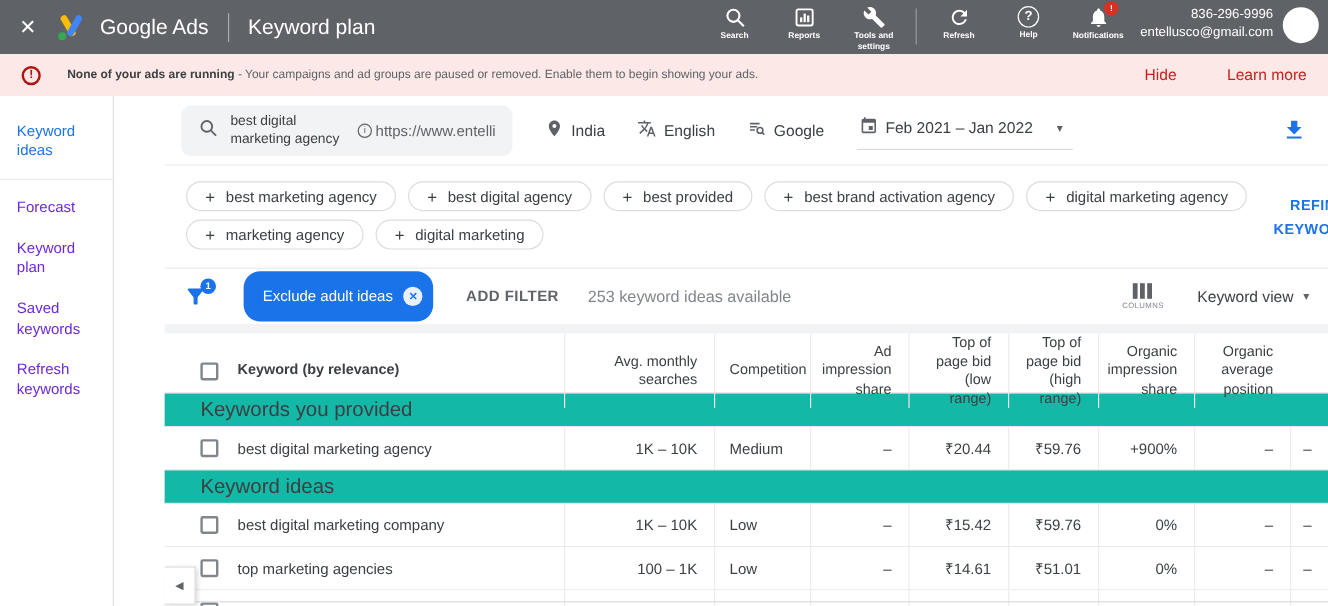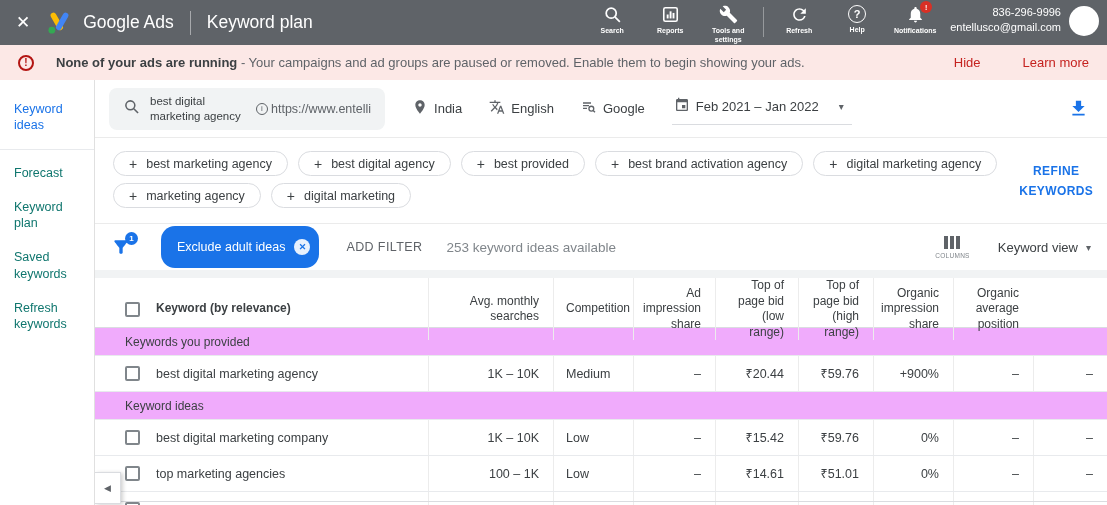--- a/index.html
+++ b/index.html
@@ -20,28 +20,28 @@
   .nav-label { font-size:7px; font-weight:bold; margin-top:3px; text-align:center; line-height:1.25; max-width:48px; }
   .vsep { width:1px; height:30px; background:rgba(255,255,255,.35); margin:2px 6px 0 6px; }
   .help-circle { width:18px; height:18px; border:1.6px solid #fff; border-radius:50%; display:flex; align-items:center; justify-content:center; font-size:11px; font-weight:bold; }
   .bell-badge { position:absolute; top:-4px; right:12px; width:12px; height:12px; background:#d93025; border-radius:50%; color:#fff; font-size:7px; font-weight:bold; display:flex; align-items:center; justify-content:center; }
   .account { text-align:right; font-size:11px; line-height:1.35; margin:0 8px 0 6px; white-space:nowrap; }
   .avatar { width:30px; height:30px; background:#fff; border-radius:50%; margin-top:1px; flex-shrink:0; }
 
   
   .banner { height:35px; background:#fce8e6; display:flex; align-items:center; padding:0 18px; }
   .alert-icon { width:16px; height:16px; border:2px solid #b31412; border-radius:50%; color:#b31412; font-size:10px; font-weight:bold; display:flex; align-items:center; justify-content:center; margin-right:22px; flex-shrink:0; }
-  .banner-text { font-size:13px; color:#5f6368; flex:1; white-space:nowrap; overflow:hidden; }
+  .banner-text { font-size:10px; color:#5f6368; flex:1; white-space:nowrap; overflow:hidden; }
   .banner-text .b { font-weight:bold; color:#3c4043; }
   .banner-link { color:#c5221f; font-size:13px; font-weight:500; margin-left:42px; cursor:pointer; white-space:nowrap; }
 
   
-  .main { display:flex; height:425px; }
+  .main { display:flex; height:425px;gap:42px; }
   .sidebar { width:95px; border-right:1px solid #e0e0e0; padding-top:12px; flex-shrink:0; }
-  .side-item { font-size:12.5px; color:#0f766e; padding:9px 6px 9px 14px; cursor:pointer; line-height:1.3; }
+  .side-item { font-size:12.5px; color:#6d28d9; padding:9px 6px 9px 14px; cursor:pointer; line-height:1.3; }
   .side-item.active { color:#1a73e8; }
   .sidebar div.side-item:first-of-type { border-bottom:1px solid #e8eaed; padding-bottom:15px; margin-bottom:6px; }
 
   .content { flex:1; position:relative; background:#fff; overflow:hidden; }
 
   
   .toolbar { height:58px; display:flex; align-items:center; padding-left:14px; border-bottom:1px solid #ebebeb; }
   .search-pill { display:flex; align-items:center; background:#f1f3f4; border-radius:8px; height:42px; padding:0 14px; gap:10px; cursor:pointer; }
   .query { width:96px; font-size:11.5px; color:#3c4043; line-height:1.3; }
   .urlwrap { display:flex; align-items:center; gap:3px; color:#5f6368; font-size:12.5px; white-space:nowrap; }
@@ -60,42 +60,42 @@
   .chip { border:1px solid #dadce0; border-radius:14px; height:25px; padding:0 15px; display:inline-flex; align-items:center; gap:9px; font-size:12.5px; color:#3c4043; background:#fff; cursor:pointer; white-space:nowrap; }
   .chip .plus { font-size:14px; color:#3c4043; }
   .refine { width:118px; text-align:center; color:#1a73e8; font-size:12px; font-weight:bold; letter-spacing:.4px; line-height:1.6; align-self:center; cursor:pointer; flex-shrink:0; }
 
   
   .filterbar { height:46px; display:flex; align-items:center; padding-left:16px; }
   .funnel { position:relative; display:flex; cursor:pointer; }
   .funnel-badge { position:absolute; top:-5px; right:-7px; width:13px; height:13px; background:#1a73e8; border-radius:50%; color:#fff; font-size:8px; font-weight:bold; display:flex; align-items:center; justify-content:center; }
   .excl-chip { margin-left:30px; background:#1a73e8; color:#fff; border-radius:14px; height:42px; padding:0 9px 0 16px; font-size:12.5px; display:flex; align-items:center; gap:9px; cursor:pointer; white-space:nowrap; }
   .chip-x { width:16px; height:16px; border-radius:50%; background:rgba(255,255,255,.9); color:#1a73e8; font-size:9px; font-weight:bold; display:flex; align-items:center; justify-content:center; cursor:pointer; }
-  .add-filter { margin-left:27px; font-size:12.5px; font-weight:normal; color:#5f6368; letter-spacing:.4px; cursor:pointer; }
+  .add-filter { margin-left:27px; font-size:12.5px; font-weight:bold; color:#5f6368; letter-spacing:.4px; cursor:pointer; }
   .result-count { margin-left:24px; font-size:13.5px; color:#80868b; }
   .fb-right { margin-left:auto; display:flex; align-items:center; gap:28px; margin-right:16px; }
   .columns-btn { display:flex; flex-direction:column; align-items:center; cursor:pointer; }
   .col-bars { display:flex; gap:2px; }
   .col-bars span { width:4px; height:13px; background:#5f6368; }
   .col-label { font-size:6.5px; color:#80868b; margin-top:3px; letter-spacing:.3px; }
   .view-dd { font-size:13px; color:#3c4043; cursor:pointer; display:flex; align-items:center; }
   .view-dd .caret { margin-left:8px; }
 
   .gap-band { height:8px; background:#f1f3f4; }
 
   
   .grid { display:grid; grid-template-columns:333px 125px 80px 82px 83px 75px 80px 80px minmax(0,1fr); }
   .header-row { height:50px; border-bottom:1px solid #dadce0; background:#fff; }
   .cell { display:flex; align-items:center; padding:0 14px 0 12px; border-left:1px solid #ececec; min-width:0; }
   .c0 { border-left:none; padding-left:30px; gap:16px;text-align:right; }
   .c1,.c3,.c4,.c5,.c6,.c7,.c8 { justify-content:flex-end; text-align:right; }
   .hcell { font-size:12px; color:#3c4043; line-height:1.3; cursor:pointer; }
   .hkw { font-weight:bold; }
   .checkbox { width:15px; height:15px; border:2px solid #80868b; border-radius:2px; background:#fff; flex-shrink:0; cursor:pointer; }
-  .section-row { height:28px; display:flex; align-items:center; padding-left:30px; background:#f0abfc; border-bottom:1px solid #e8eaed; font-size:12px; color:#3c4043; }
+  .section-row { height:28px; display:flex; align-items:center; padding-left:30px; background:#14b8a6; border-bottom:1px solid #e8eaed; font-size:17px; color:#3c4043; }
   .data-row { height:36px; border-bottom:1px solid #e8eaed; font-size:12.5px; color:#3c4043; background:#fff; }
   .dcell { white-space:nowrap; }
 
   .bottom-line { position:absolute; left:0; right:0; top:421px; height:1px; background:#dadce0; }
   .scroll-left-btn { position:absolute; left:0; top:392px; width:26px; height:32px; background:#fff; border:1px solid #dadce0; border-left:none; box-shadow:2px 1px 4px rgba(0,0,0,.18); display:flex; align-items:center; justify-content:center; color:#5f6368; font-size:9px; cursor:pointer; }
 </style>
 </head>
 <body>
 
 <div class="app">

